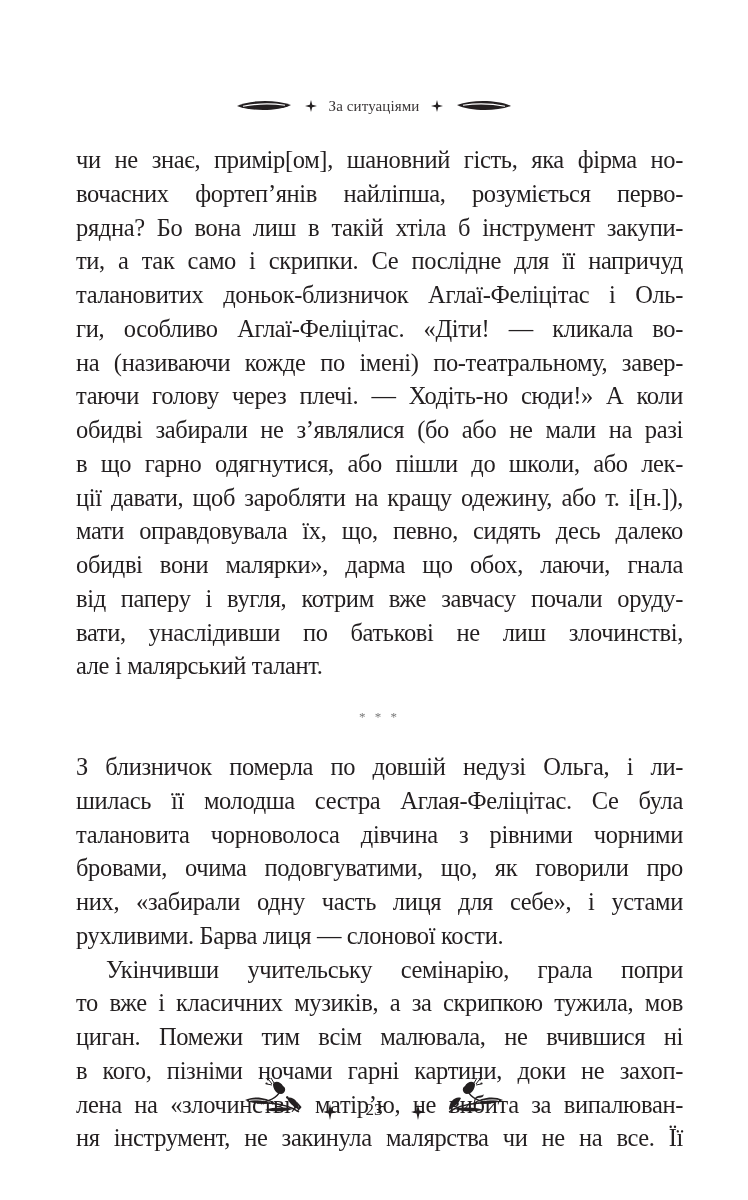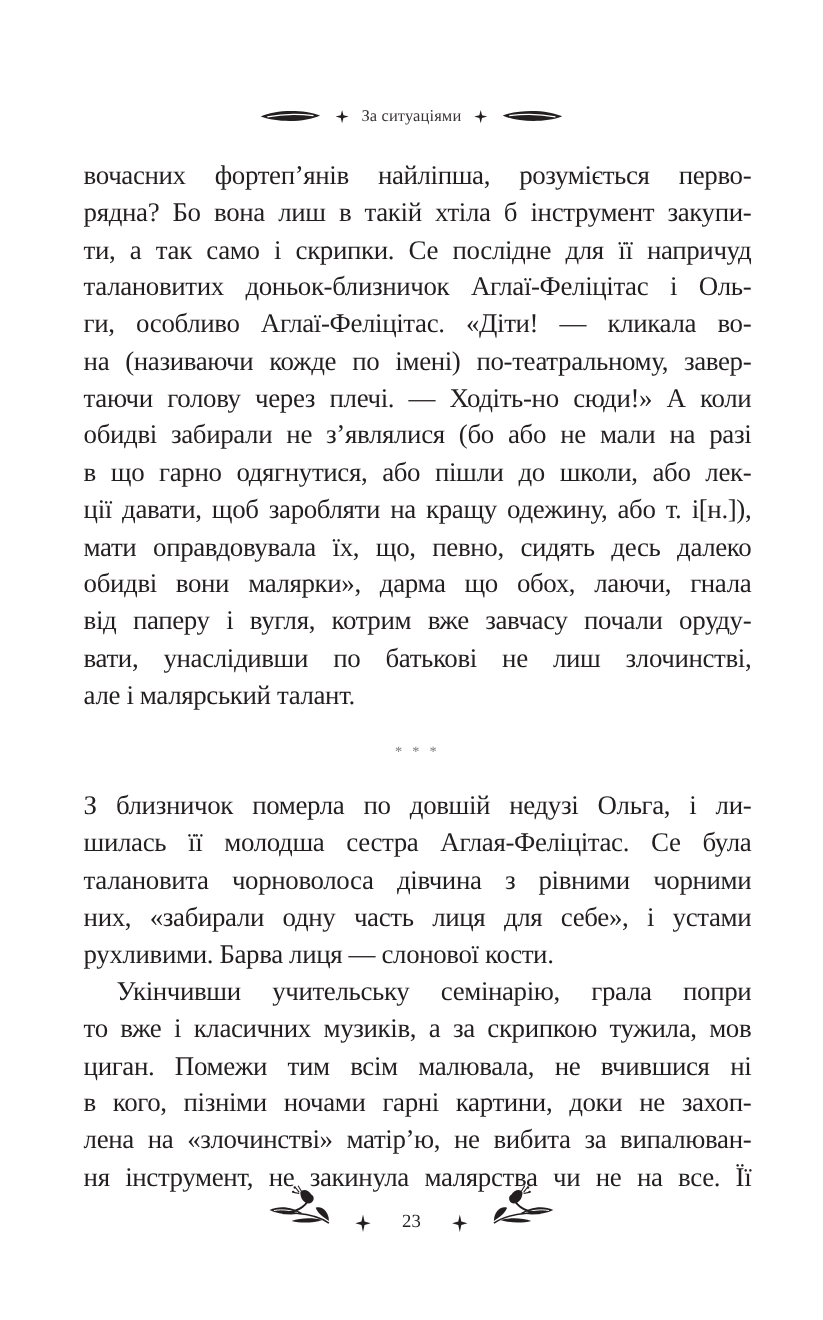--- a/index.html
+++ b/index.html
@@ -39,20 +39,21 @@
     <path d="M6 0 L7.2 4.8 L12 6 L7.2 7.2 L6 12 L4.8 7.2 L0 6 L4.8 4.8 Z" fill="#231f20"></path>
   </svg>
   <svg class="leaf" viewBox="0 0 58 14" style="transform: scaleX(-1);">
     <path d="M2 7 C 14 1, 40 0, 56 6 C 44 12, 18 13, 2 7 Z" fill="#231f20"></path>
     <path d="M8 7.2 C 22 4.5, 38 4.5, 50 6.2" stroke="#fff" stroke-width="1.1" fill="none"></path>
   </svg>
 </div>
 
 <div class="page-body">
   <div>
+    <div class="line">чи не знає, примір[ом], шановний гість, яка фірма но-</div>
     <div class="line">вочасних фортеп’янів найліпша, розуміється перво-</div>
     <div class="line">рядна? Бо вона лиш в такій хтіла б інструмент закупи-</div>
     <div class="line">ти, а так само і скрипки. Се послідне для її напричуд</div>
     <div class="line">талановитих доньок-близничок Аглаї-Феліцітас і Оль-</div>
     <div class="line">ги, особливо Аглаї-Феліцітас. «Діти! — кликала во-</div>
     <div class="line">на (називаючи кожде по імені) по-театральному, завер-</div>
     <div class="line">таючи голову через плечі. — Ходіть-но сюди!» А коли</div>
     <div class="line">обидві забирали не з’являлися (бо або не мали на разі</div>
     <div class="line">в що гарно одягнутися, або пішли до школи, або лек-</div>
     <div class="line">ції давати, щоб заробляти на кращу одежину, або т. і[н.]),</div>
@@ -62,20 +63,21 @@
     <div class="line">вати, унаслідивши по батькові не лиш злочинстві,</div>
     <div class="line last">але і малярський талант.</div>
   </div>
 
   <div class="separator">* * *</div>
 
   <div>
     <div class="line">З близничок померла по довшій недузі Ольга, і ли-</div>
     <div class="line">шилась її молодша сестра Аглая-Феліцітас. Се була</div>
     <div class="line">талановита чорноволоса дівчина з рівними чорними</div>
+    <div class="line">бровами, очима подовгуватими, що, як говорили про</div>
     <div class="line">них, «забирали одну часть лиця для себе», і устами</div>
     <div class="line last">рухливими. Барва лиця — слонової кости.</div>
   </div>
 
   <div>
     <div class="line indent">Укінчивши учительську семінарію, грала попри</div>
     <div class="line">то вже і класичних музиків, а за скрипкою тужила, мов</div>
     <div class="line">циган. Помежи тим всім малювала, не вчившися ні</div>
     <div class="line">в кого, пізніми ночами гарні картини, доки не захоп-</div>
     <div class="line">лена на «злочинстві» матір’ю, не вибита за випалюван-</div>

